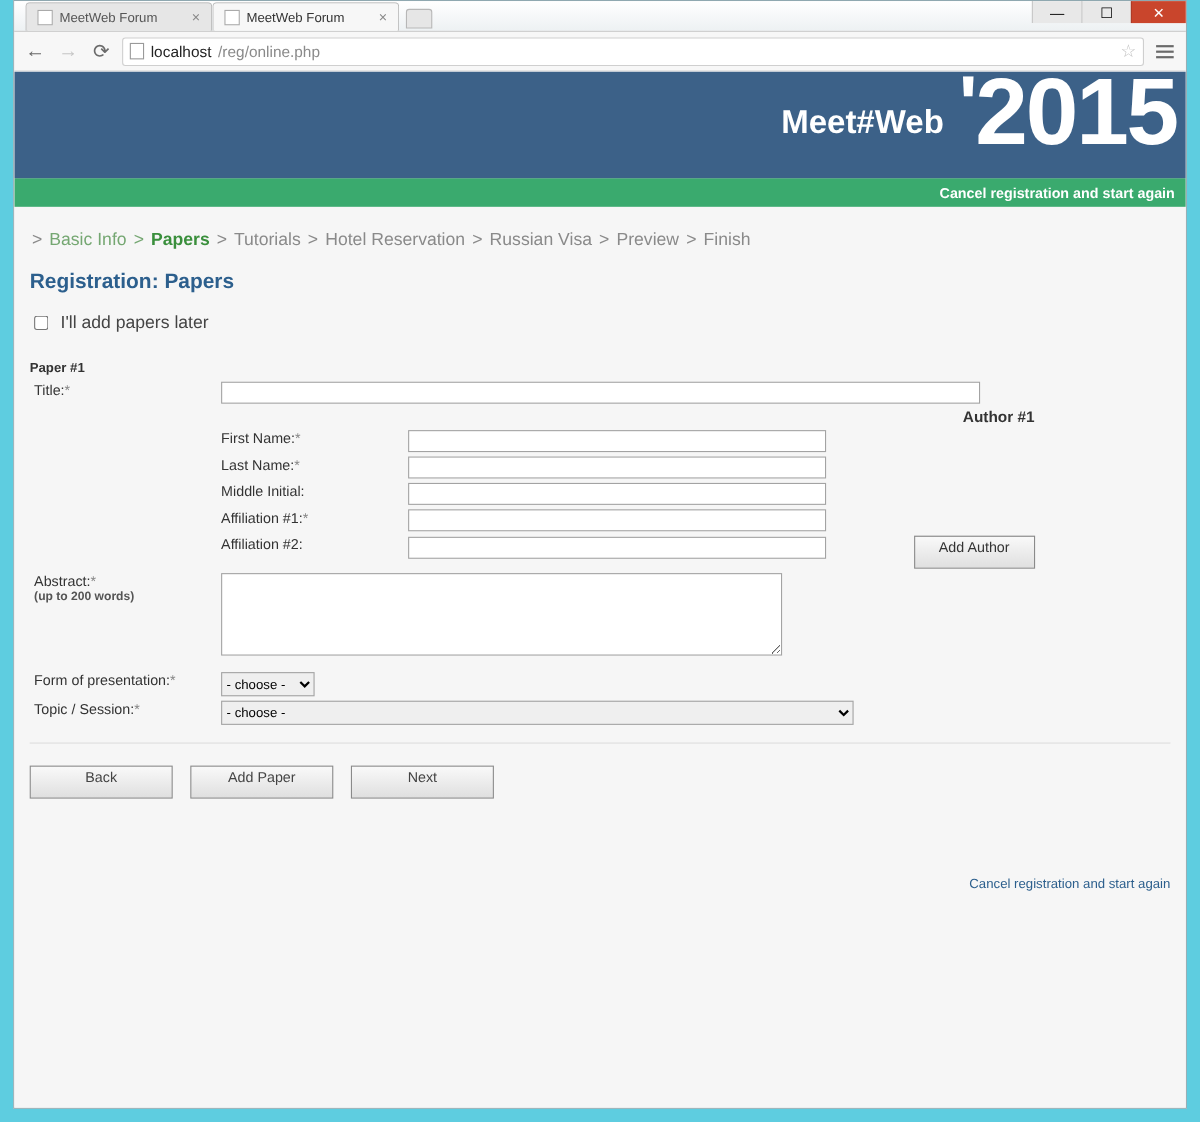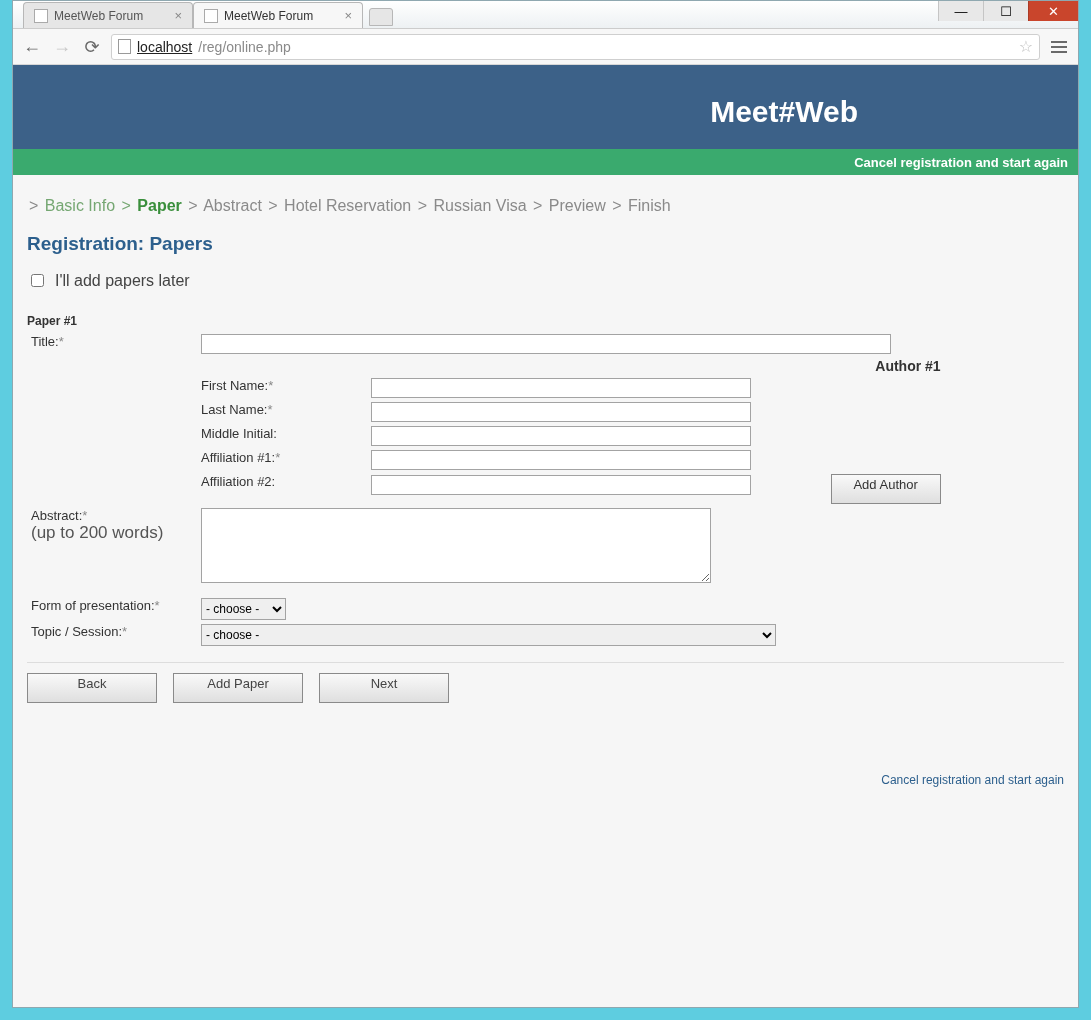--- a/index.html
+++ b/index.html
@@ -17,55 +17,55 @@
   .tab { height:26px; padding:0 10px; display:flex; align-items:center; gap:6px; border:1px solid #b7b7b7; border-bottom:none; border-top-left-radius:4px; border-top-right-radius:4px; font-size:12px; color:#555; background:#e6e6e6; position:relative; min-width:170px; }
   .tab.active { background:#f7f7f7; color:#333; z-index:2;}
   .tab .favicon { width:14px; height:14px; border:1px solid #aaa; display:inline-block; background:#fff; }
   .tab .close-x { margin-left:auto; color:#888; font-size:13px; cursor:default;}
   .newtab { width:24px; height:18px; border:1px solid #b7b7b7; border-top-left-radius:3px; border-top-right-radius:3px; margin-left:6px; background:#e6e6e6; align-self:flex-end; margin-bottom:2px;}
   .toolbar { height:36px; background:#f7f7f7; border-bottom:1px solid #d7d7d7; display:flex; align-items:center; padding:0 8px; gap:8px; }
   .nav-btn { width:22px; height:22px; display:flex; align-items:center; justify-content:center; color:#6a6a6a; font-size:18px; }
   .nav-btn.disabled { color:#c7c7c7; }
   .addr-wrap { flex:1; height:26px; border:1px solid #cfcfcf; border-radius:3px; background:#fff; display:flex; align-items:center; padding:0 6px; gap:6px; font-size:14px;}
   .addr-file { width:13px; height:15px; border:1px solid #9a9a9a; background:#fff; }
-  .addr-host { color:#222;text-decoration:underline; }
+  .addr-host { color:#222; }
   .addr-path { color:#8a8a8a; }
   .star { color:#bfbfbf; font-size:16px; margin-left:auto;}
   .menu-btn { width:22px; height:22px; display:flex; flex-direction:column; justify-content:center; gap:3px; align-items:center;}
   .menu-btn span{ display:block; width:16px; height:2px; background:#6a6a6a;}
   .page { flex:1; background:#f6f6f6; overflow:auto; }
-  .header-band { background:#3c6188; height:84px; position:relative; text-align:right; color:#fff; }
+  .header-band { background:#3c6188; height:97px; position:relative; text-align:right; color:#fff; }
   .header-band .brand { font-size:30px; font-weight:bold; position:absolute; right:220px; top:30px;}
   .header-band .year { font-size:86px; font-weight:900; letter-spacing:-2px; position:absolute; right:8px; top:-6px; line-height:1;}
   .header-band .year .apos { font-size:72px; vertical-align:top;}
   .green-band { background:#3aaa6e; height:26px; display:flex; align-items:center; justify-content:flex-end; padding:0 10px; color:#fff; font-size:13px; font-weight:bold;}
   .green-band a { color:#fff; text-decoration:none; }
   .content { padding:14px 14px 30px 14px; font-family: Verdana, Geneva, sans-serif; color:#444;}
   .breadcrumb { font-size:16px; color:#8a8a8a; margin:8px 0 18px 0;}
   .breadcrumb .sep { color:#8a8a8a; padding:0 2px;}
   .breadcrumb .done { color:#75a772; }
   .breadcrumb .current { color:#3a8f3c; font-weight:bold; }
   h2.reg { color:#2c5f8d; font-size:19px; margin:0 0 16px 0;}
   .later-row { font-size:16px; color:#444; display:flex; align-items:center; gap:8px; margin-bottom:24px;}
   .section-title { font-weight:bold; font-size:12px; color:#333; margin-bottom:4px;}
   .subhead { font-weight:bold; font-size:14px; color:#333; margin:4px 0 4px 60px;text-align:right;}
   .form-table { border-collapse:collapse; }
   .form-table td { padding:2px 4px; vertical-align:top; font-size:13px; color:#333;}
   .lbl { width:170px; }
   .lbl .req { color:#888;}
-  .hint { font-size:17px; color:#555; display:block;}
+  .hint { font-size:11px; color:#555; display:block;font-weight:bold;}
   input.text { height:20px; border:1px solid #a3a3a3; padding:1px 3px; font-size:13px; }
   input.wide { width:690px; }
   input.mid { width:380px; }
   textarea.abs { width:510px; height:75px; border:1px solid #a3a3a3; resize:both; font-size:13px; padding:2px 3px;}
   select.sel { height:22px; border:1px solid #a3a3a3; font-size:12px; background:#efefef;}
   select.topic { width:575px; }
   select.form { width:85px; }
   .btn { display:inline-block; min-width:120px; height:30px; background:linear-gradient(#f9f9f9,#dfdfdf); border:1px solid #8a8a8a; font-size:13px; text-align:center; line-height:20px; cursor:default; padding:0 8px;}
-  .btn-row { margin-top:14px; border-top:1px solid #ddd; padding-top:10px; display:flex; gap:16px;}
+  .btn-row { margin-top:14px; border-top:1px solid #ddd; padding-top:20px; display:flex; gap:16px;}
   .btn-row .btn { width:130px;}
   .footer-links { text-align:right; margin-top:70px; font-size:12px;}
   .footer-links a { color:#2c5f8d; text-decoration:none;}
   .copyright { text-align:right; color:#b6b6b6; font-size:13px; margin-top:18px;}
   .add-author-cell { padding-left:40px !important;}
 </style>
 </head>
 <body>
 
 <div class="desktop">
@@ -105,30 +105,31 @@
       <div class="menu-btn">
           <span></span>
           <span></span>
           <span></span>
         </div>
     </div>
 
     <div class="page">
       <div class="header-band">
         <span class="brand">Meet#Web</span>
+        <span class="year"><span class="apos">'</span><span>2015</span></span>
       </div>
       <div class="green-band">
         <a href="#">Cancel registration and start again</a>
       </div>
 
       <div class="content">
         <div class="breadcrumb">
           <span class="sep">&gt;</span> <span class="done">Basic Info</span>
-          <span class="sep done">&gt;</span> <span class="current">Paper</span>
-          <span class="sep">&gt;</span> <span>Abstract</span>
+          <span class="sep done">&gt;</span> <span class="current">Papers</span>
+          <span class="sep">&gt;</span> <span>Tutorials</span>
           <span class="sep">&gt;</span> <span>Hotel Reservation</span>
           <span class="sep">&gt;</span> <span>Russian Visa</span>
           <span class="sep">&gt;</span> <span>Preview</span>
           <span class="sep">&gt;</span> <span>Finish</span>
         </div>
 
         <h2 class="reg">Registration: Papers</h2>
 
         <div class="later-row">
           <input type="checkbox" style="">

